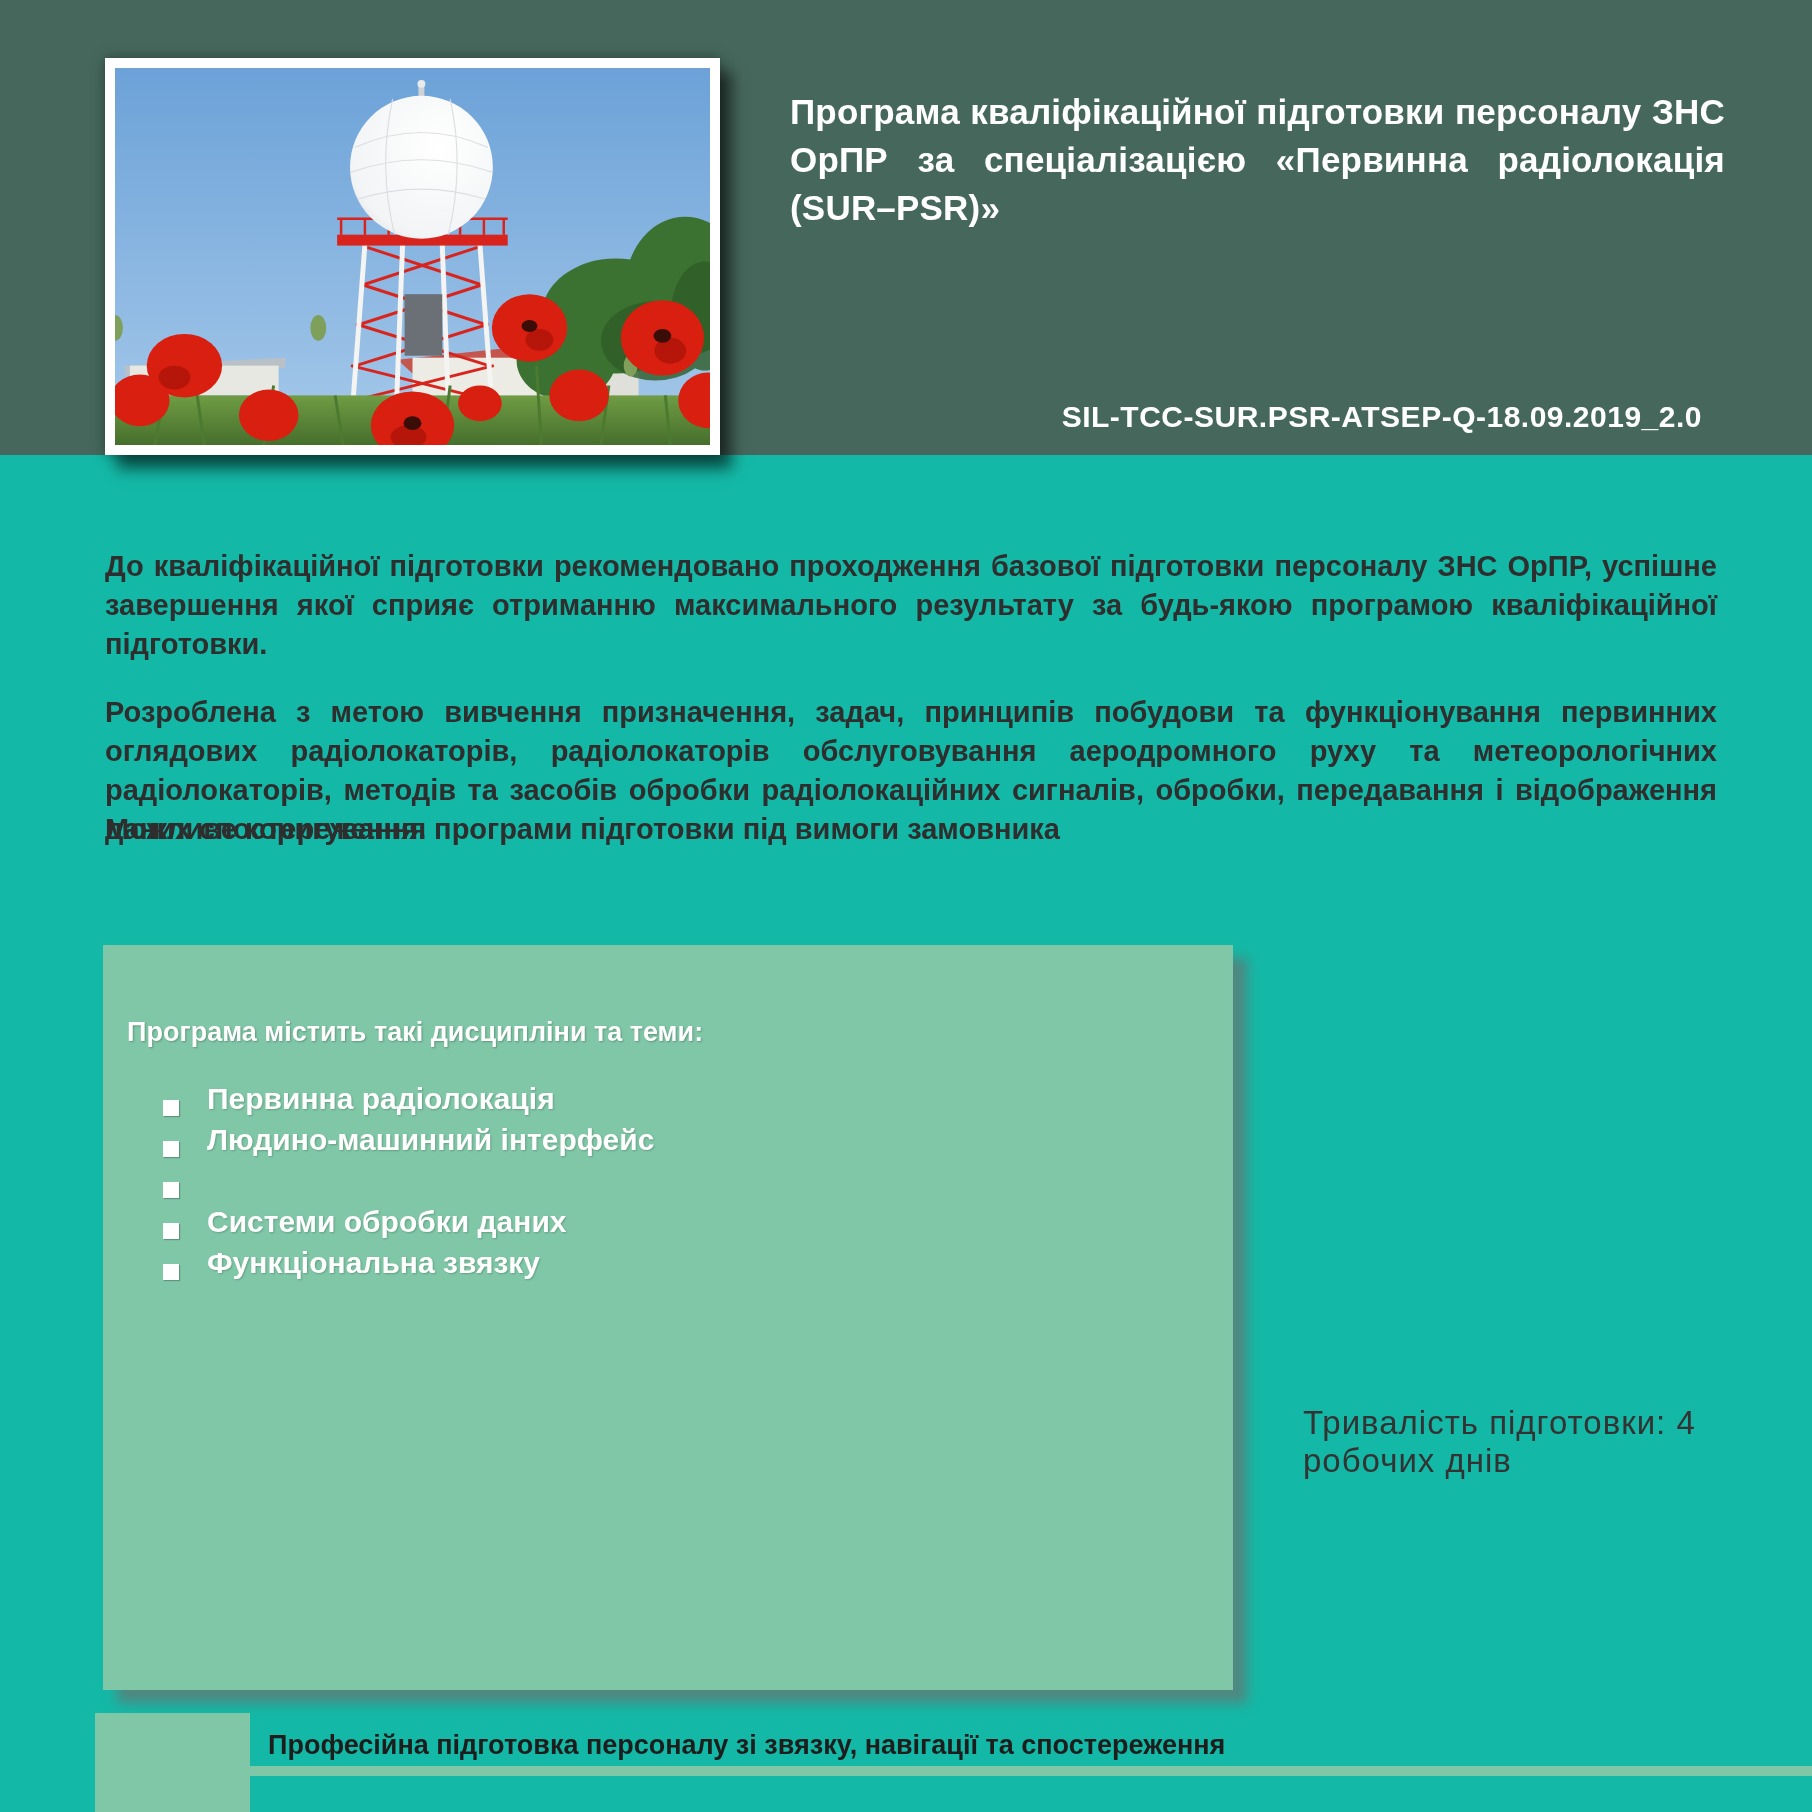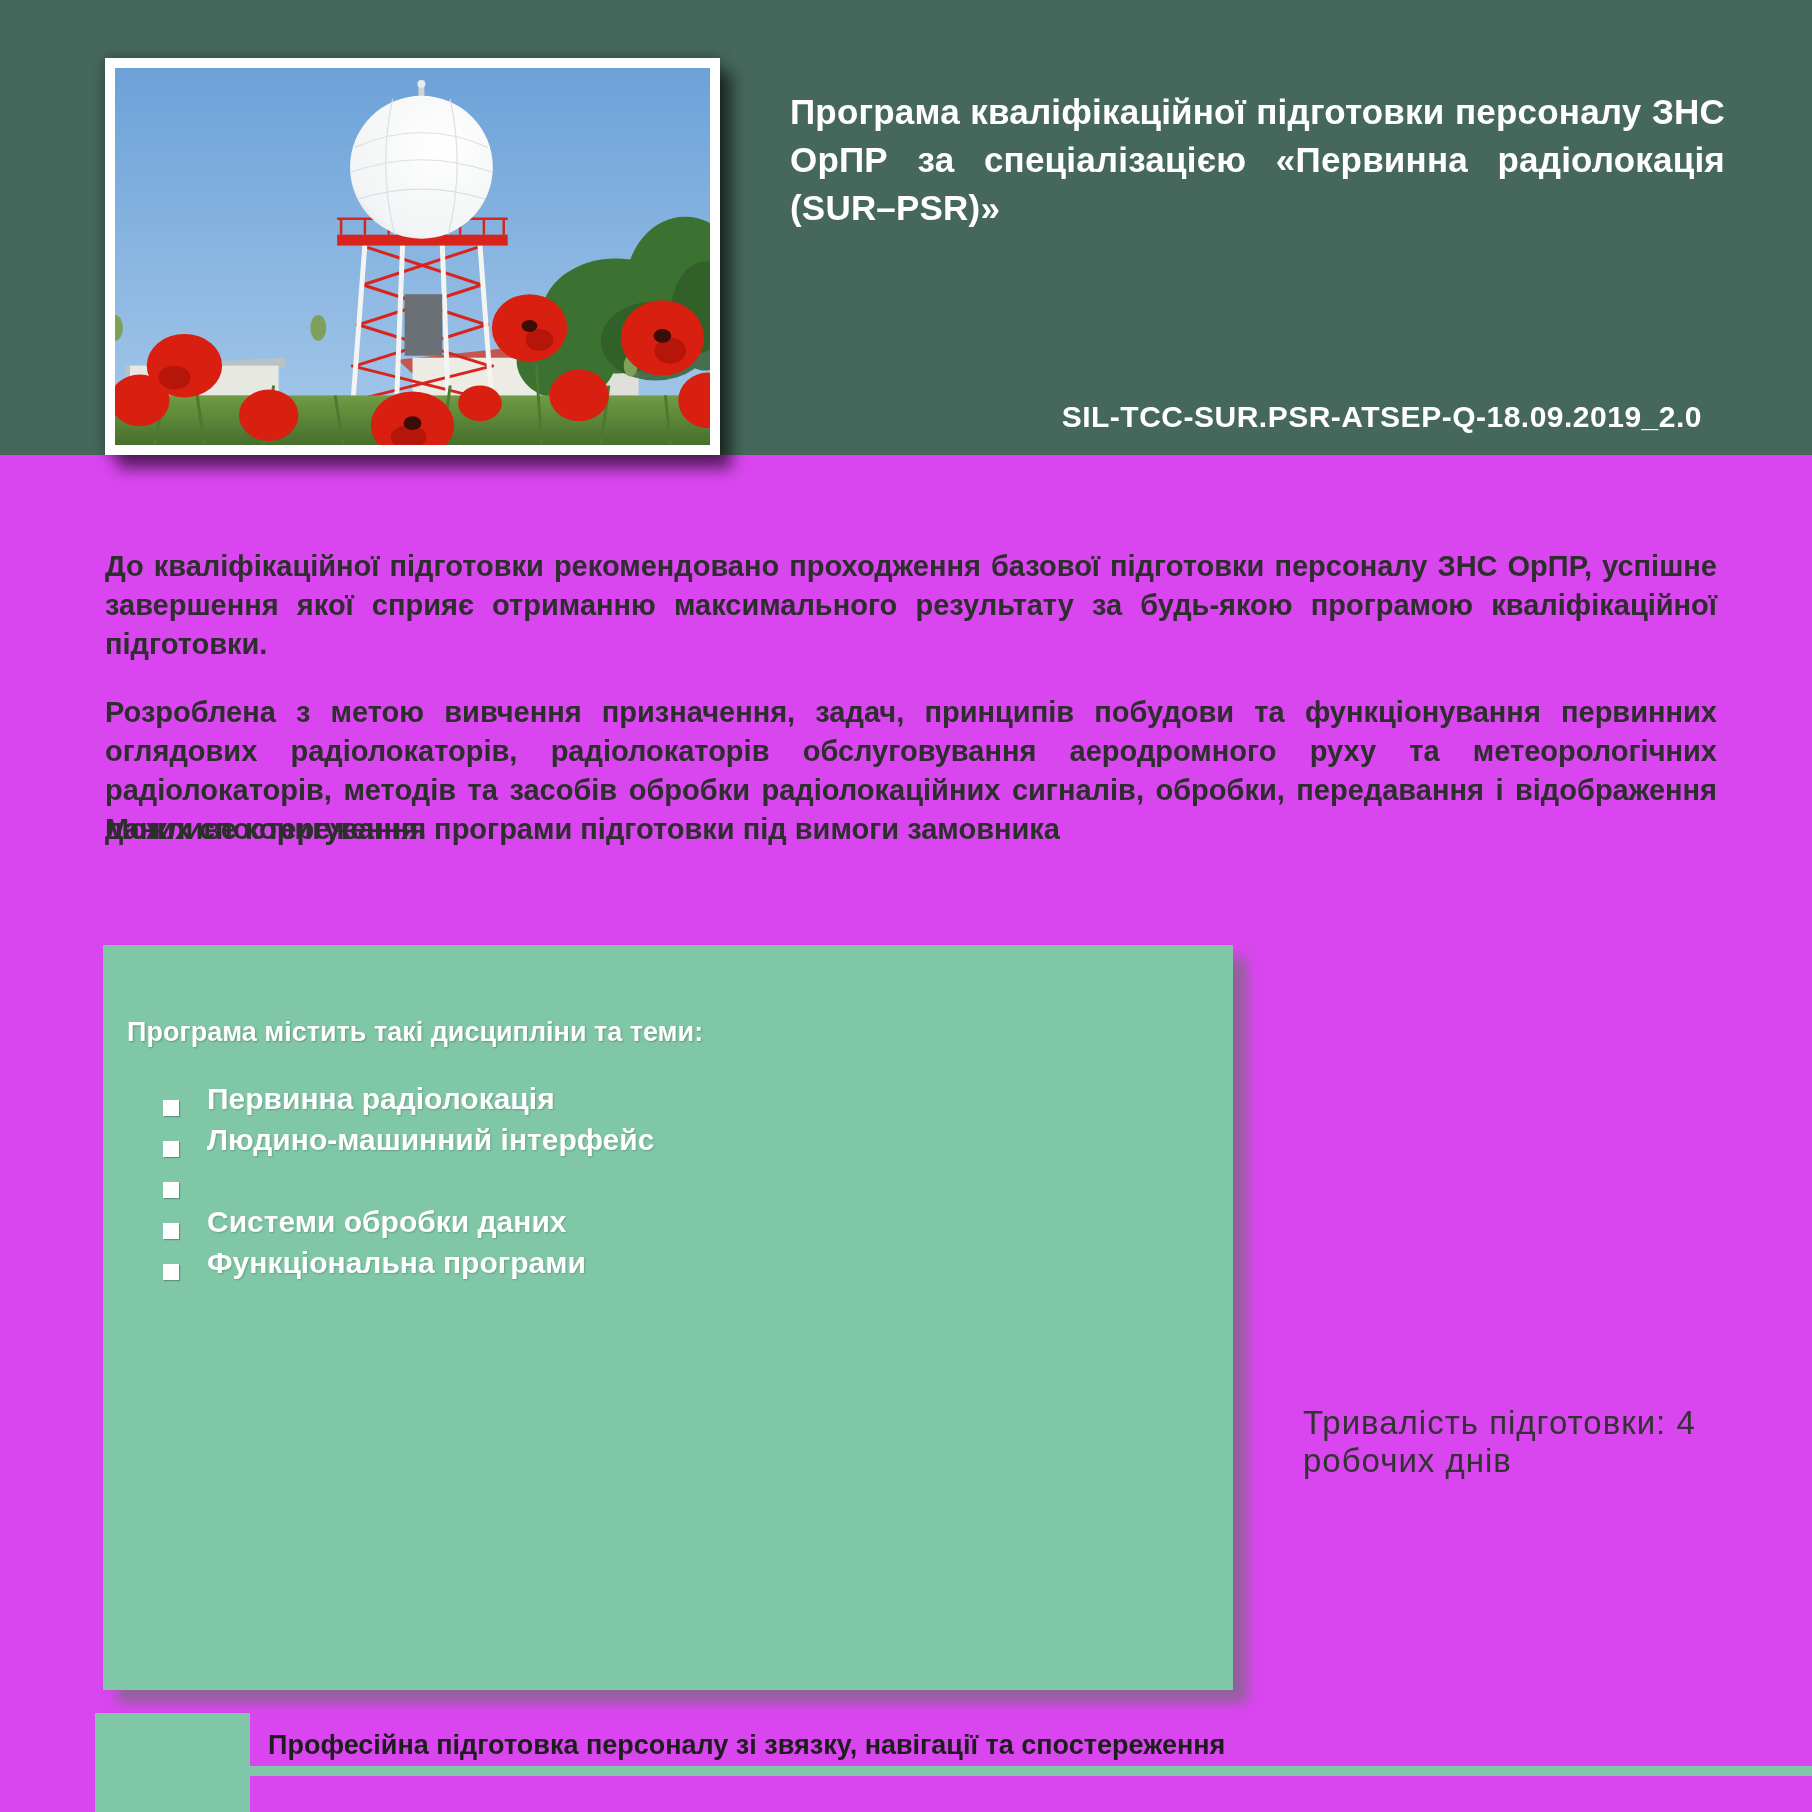--- a/index.html
+++ b/index.html
@@ -1,17 +1,17 @@
 <!DOCTYPE html>
 <html><head>
 <meta charset="utf-8">
 <style>
   html,body{margin:0;padding:0;background:#ffffff;}
   .page{
-    position:relative;width:1812px;height:1812px;background:#d946ef;overflow:hidden;
+    position:relative;width:1812px;height:1812px;background:#14b8a6;overflow:hidden;
     font-family:"Liberation Sans", sans-serif;color:#2b2b2b;
   }
   
   .header-band{
     position:absolute;left:0;top:0;width:1812px;height:455px;
     background:#46685c;
   }
   .photo-frame{
     position:absolute;left:105px;top:58px;width:595px;height:377px;
     background:#ffffff;padding:10px;
@@ -219,21 +219,21 @@
       </li>
       <li class="topic-item">
         <span class="bullet-square"></span>
       </li>
       <li class="topic-item">
         <span class="bullet-square"></span>
         <span>Системи обробки даних</span>
       </li>
       <li class="topic-item">
         <span class="bullet-square"></span>
-        <span>Функціональна програми</span>
+        <span>Функціональна звязку</span>
       </li>
     </ul>
   </div>
 
   <div class="duration-note">Тривалість підготовки: 4 робочих днів</div>
 
   <div class="footer-square"></div>
   <div class="footer-tagline">Професійна підготовка персоналу зі звязку, навігації та спостереження</div>
   <div class="footer-line"></div>
 

